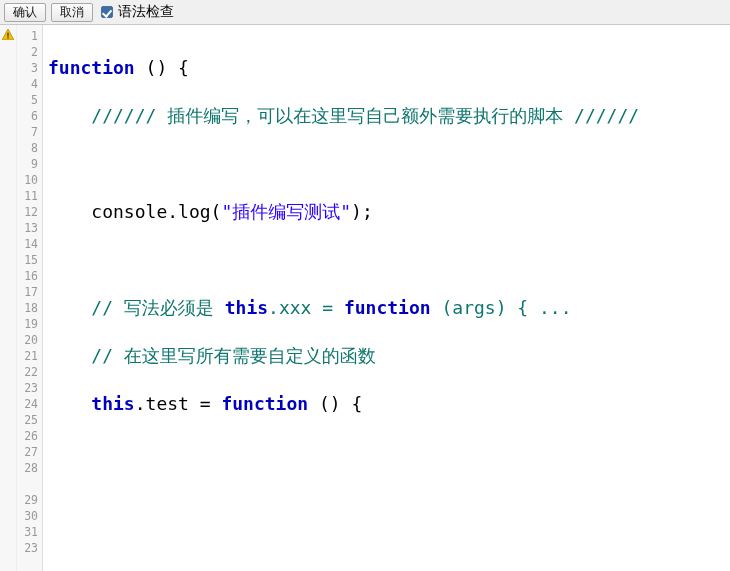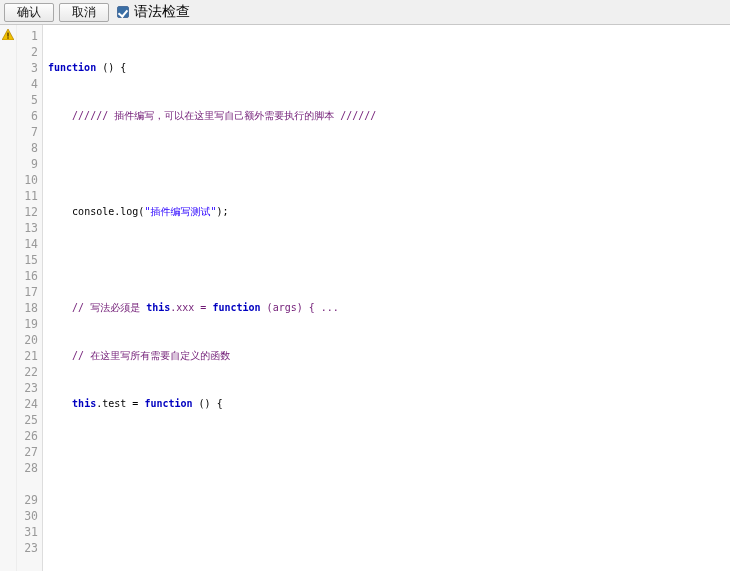--- a/index.html
+++ b/index.html
@@ -39,21 +39,21 @@
   .tb-btn {
     height: 19px;
     min-width: 42px;
     box-sizing: border-box;
     background: linear-gradient(#fdfdfd, #e9e9e9);
     border: 1px solid #a8a8a8;
     border-radius: 2px;
     display: flex;
     align-items: center;
     justify-content: center;
-    padding: 0 12px;
+    padding: 0 0;
     margin-right: 5px;
     font-size: 12px;
     color: #111;
     cursor: default;
   }
   .tb-check-wrap {
     display: flex;
     align-items: center;
     margin-left: 3px;
   }
@@ -120,31 +120,31 @@
     line-height: 16px;
   }
   .gutter div {
     padding-right: 4px;
     height: 16px;
   }
   .code {
     flex: 1 1 auto;
     padding: 3px 0 0 5px;
     font-family: "DejaVu Sans Mono", monospace;
-    font-size: 10px;
+    font-size: 18px;
     line-height: 16px;
     white-space: pre;
     color: #000000;
     overflow: hidden;
   }
   .code .ln {
     height: 16px;
     white-space: pre;
   }
-  .cm { color: #701a75; margin-top: 12px; }
+  .cm { color: #0f766e; margin-top: 12px; }
   .kw { color: #0000c0; font-weight: bold; }
   .str { color: #2a00ff; }
   .pl { color: #000000; }
 </style>
 </head>
 <body>
 
 <div id="app">
 
   <div class="toolbar">

